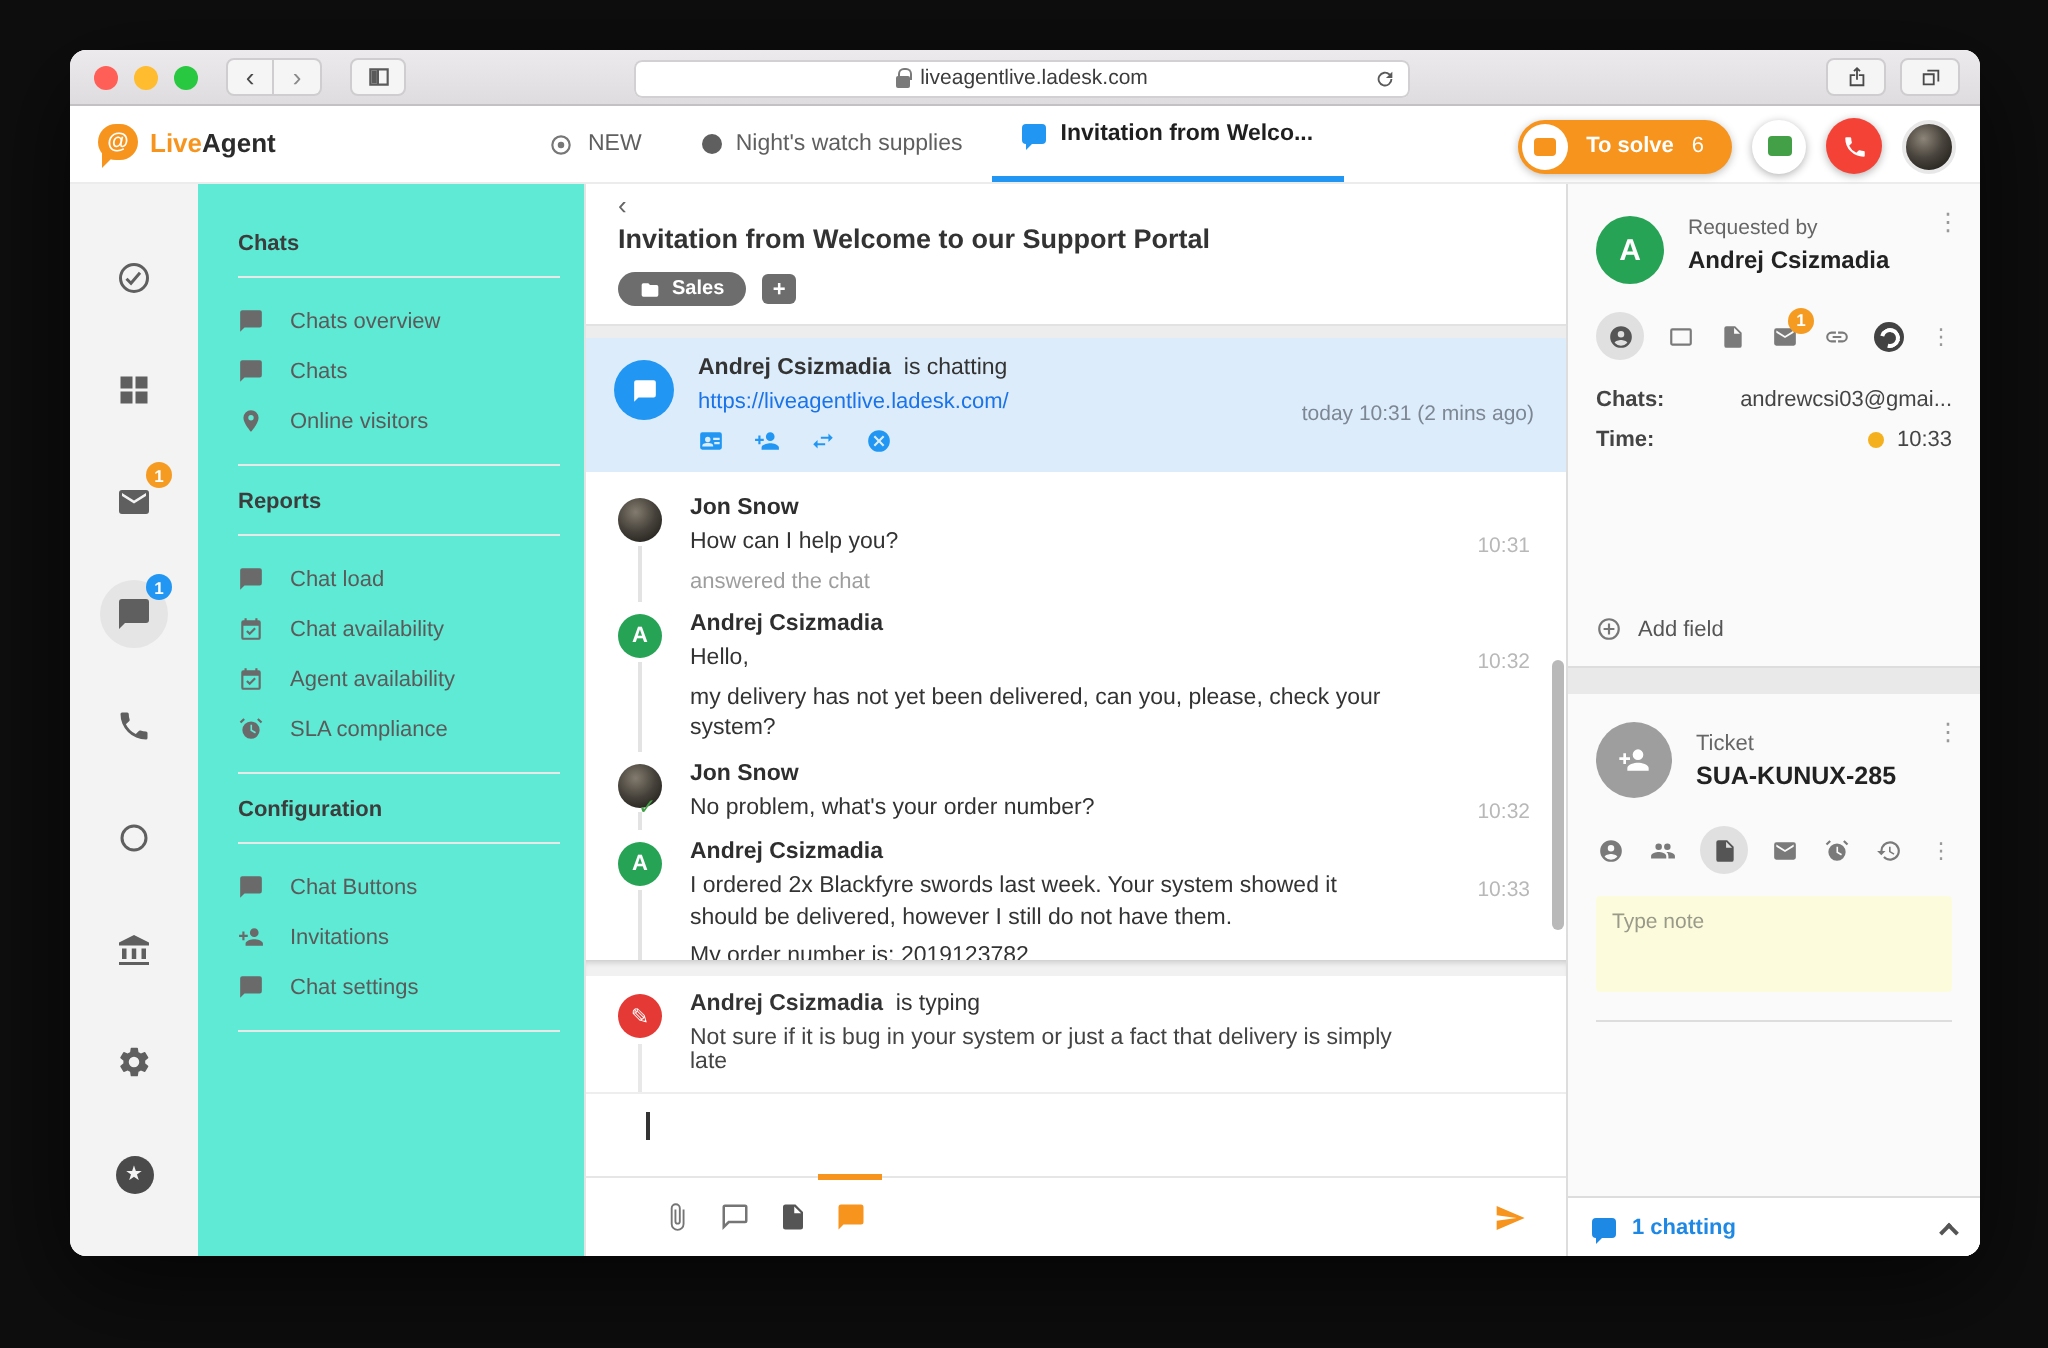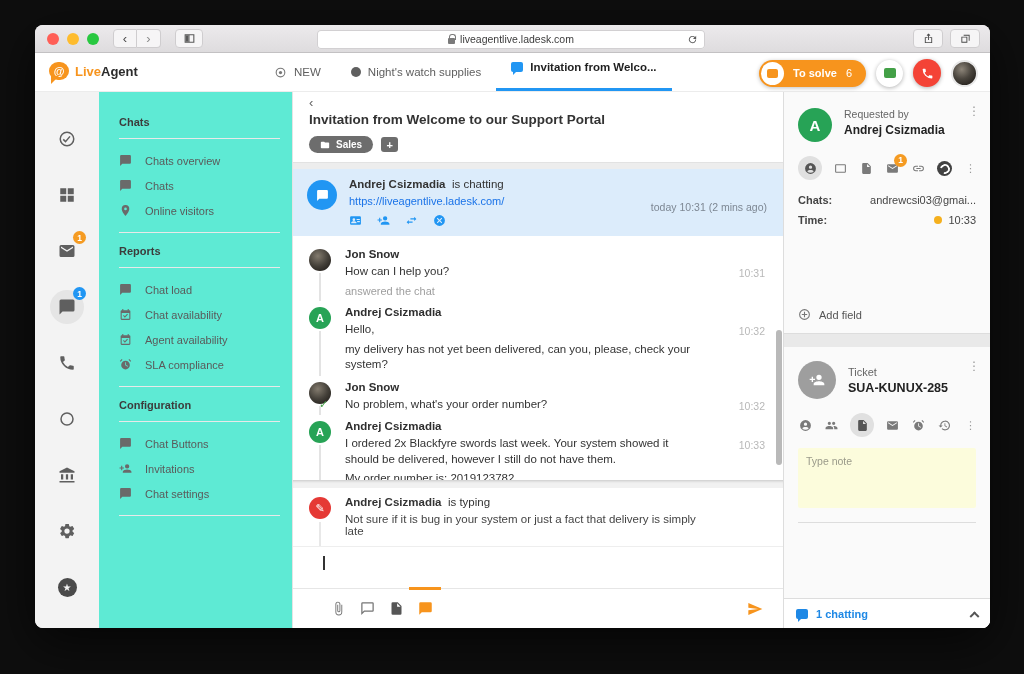--- a/index.html
+++ b/index.html
@@ -135,21 +135,21 @@
   .f-dot { width:8px; height:8px; border-radius:50%; background:#f5b01d; margin:0 6px 0 auto; }
   .f-value.time { flex:none; text-align:left; }
   .add-field { margin-top:auto; padding:10px 14px 12px; font-size:11px; color:#555; display:flex; align-items:center; gap:8px; }
   .add-field .ai { font-size:13px; color:#777; display:flex; }
   .gap { height:13px; }
   .card2 { flex:1; display:flex; flex-direction:column; }
   .tick-head { position:relative; padding:14px 12px 0 14px; display:flex; gap:12px; align-items:center; }
   .tick-avatar { width:38px; height:38px; border-radius:50%; background:#9e9e9e; color:#fff; font-size:16px; display:flex; align-items:center; justify-content:center; flex:none; }
   .tick-label { font-size:11px; color:#666; }
   .tick-id { font-size:12.5px; font-weight:bold; color:#222; margin-top:3px; }
-  .note { margin:11px 14px 0; height:60px; background:#fcfcdc; border:none; border-radius:2px; padding:7px 8px; font-size:10.5px; color:#444; font-family:"Liberation Sans",sans-serif; resize:none; outline:none; }
+  .note { margin:11px 14px 0; height:48px; background:#fcfcdc; border:none; border-radius:2px; padding:7px 8px; font-size:10.5px; color:#444; font-family:"Liberation Sans",sans-serif; resize:none; outline:none; }
   .note::placeholder { color:#9a9a8a; }
   .card2-hr { height:1px; background:#ddd; margin:14px 14px 0; }
   .r-footer { margin-top:auto; height:30px; background:#fff; border-top:1px solid #ddd; display:flex; align-items:center; padding:0 12px; gap:8px; }
   .rf-ic { width:12px; height:10px; background:#1e88e5; border-radius:2px; position:relative; }
   .rf-ic::after { content:''; position:absolute; left:2px; bottom:-3px; border-top:3px solid #1e88e5; border-left:3px solid #1e88e5; border-right:3px solid transparent; border-bottom:3px solid transparent; }
   .rf-label { font-size:11px; font-weight:bold; color:#1e88e5; }
   .chev-up { margin-left:auto; width:7px; height:7px; border-left:2px solid #555; border-top:2px solid #555; transform:rotate(45deg) translate(2px,2px); }
 </style>
 </head>
 <body>

